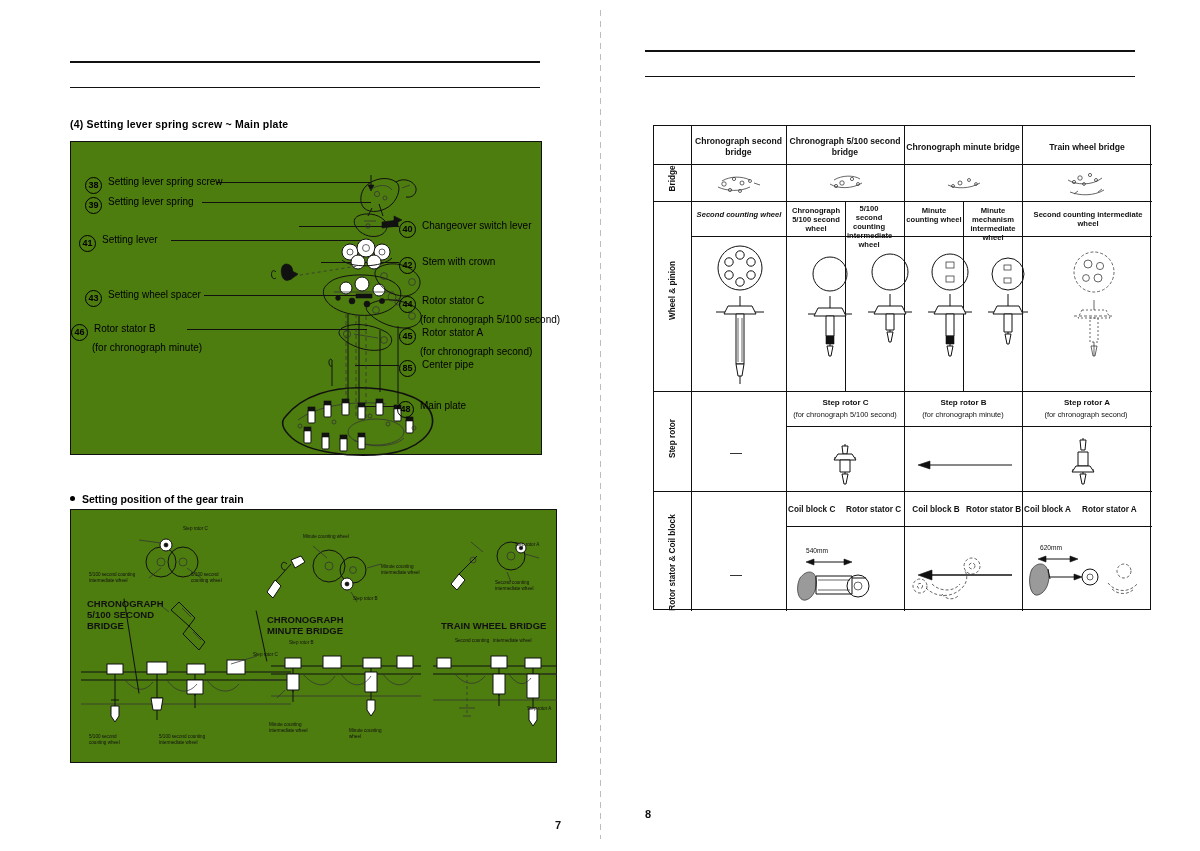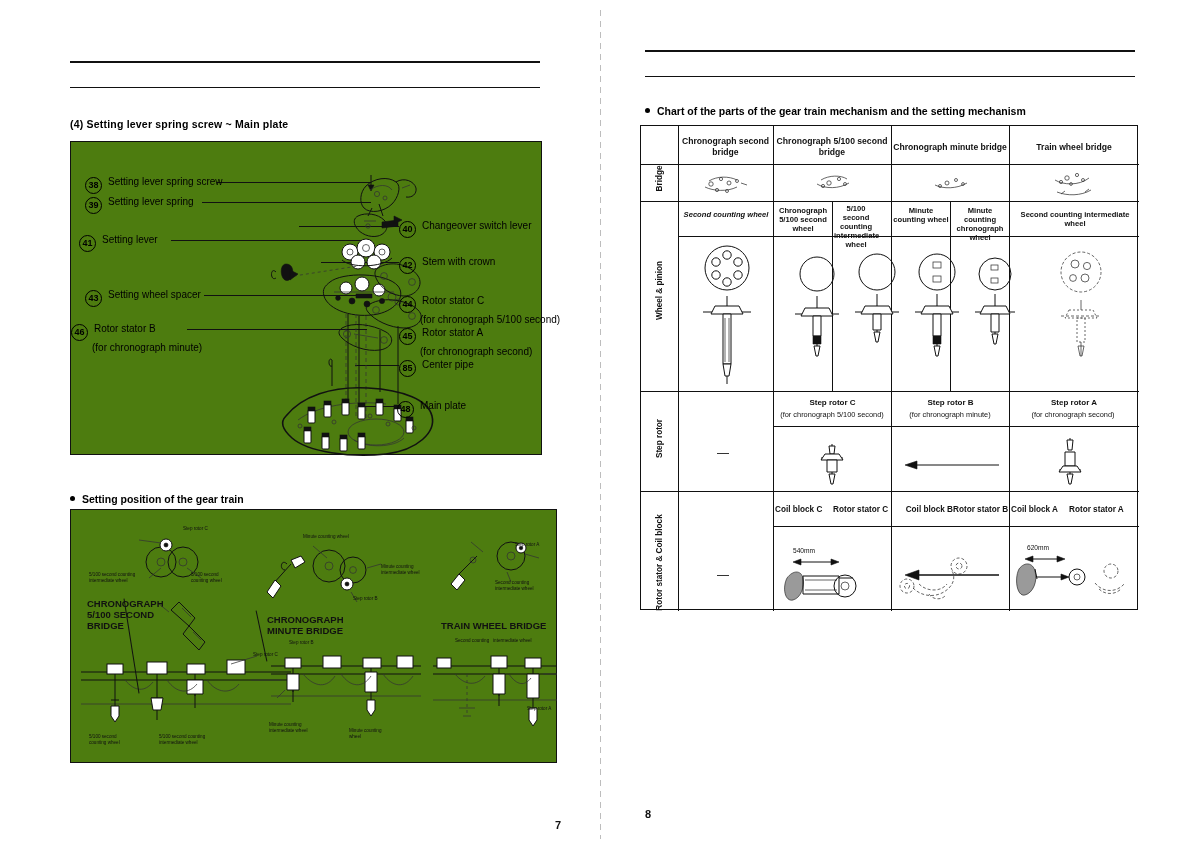--- a/index.html
+++ b/index.html
@@ -52,21 +52,21 @@
   .lnl{stroke:#333;fill:none;stroke-width:.75;}
   .fillk{fill:#111;stroke:#111;stroke-width:.6;}
   .fillw{fill:#fff;stroke:#111;stroke-width:1;}
   .fillg{fill:#9a9a9a;stroke:#111;stroke-width:.6;}
 
   
   .flab{position:absolute;font-size:4.6px;line-height:6px;color:#111;white-space:nowrap;}
   .fbig{position:absolute;font-size:9.5px;font-weight:bold;line-height:11px;color:#111;white-space:nowrap;}
 
   
-  .tbl{position:absolute;border:1.4px solid #111;box-sizing:border-box;background:#fff;}
+  .tbl{position:absolute;border:1.4px solid #111;box-sizing:border-box;background:#fff;margin-left:13px;}
   .tline-v{position:absolute;width:0;border-left:1.1px solid #111;}
   .tline-h{position:absolute;height:0;border-top:1.1px solid #111;}
   .thtxt{position:absolute;font-size:8.6px;font-weight:bold;text-align:center;
     line-height:11px;color:#111;}
   .thtxt.sm{font-size:7.6px;line-height:9px;}
   .vhead{position:absolute;font-size:8.2px;font-weight:bold;color:#111;
     transform-origin:center center;transform:rotate(-90deg);white-space:nowrap;
     text-align:center;}
   .dash{position:absolute;font-size:12px;color:#111;}
   .dimtxt{position:absolute;font-size:6.6px;color:#111;white-space:nowrap;}
@@ -423,23 +423,20 @@
   <div class="pagenum" style="left:555px;top:808px;">7</div>
 </div>
 
 <div class="gutter"></div>
 
 <div class="page page-right">
 
   <div class="rule" style="left:45px;top:50px;width:490px;"></div>
   <div class="rule thin" style="left:45px;top:76px;width:490px;"></div>
 
-  <div class="bullet-hd" style="left:45px;top:105px;">
-    <span class="dot"></span><span>Chart of the parts of the gear train mechanism and the setting mechanism</span>
-  </div>
 
   <div class="tbl" style="left:40px;top:125px;width:498px;height:485px;">
 
     <div class="tline-v" style="left:37px;top:0;height:485px;"></div>
     <div class="tline-v" style="left:132px;top:0;height:485px;"></div>
     <div class="tline-v" style="left:250px;top:0;height:485px;"></div>
     <div class="tline-v" style="left:368px;top:0;height:485px;"></div>
 
     <div class="tline-v" style="left:191px;top:75px;height:190px;"></div>
     <div class="tline-v" style="left:309px;top:75px;height:190px;"></div>
@@ -505,21 +502,21 @@
         <path d="M16,24 C26,28 40,28 50,22"></path>
         <path d="M20,26 L24,23"></path>
           <path d="M44,24 L48,21"></path>
       </g>
     </svg>
 
     <div class="thtxt sm" style="left:40px;top:84px;width:90px;font-style:italic;">Second counting wheel</div>
     <div class="thtxt sm" style="left:134px;top:80px;width:56px;">Chronograph 5/100 second wheel</div>
     <div class="thtxt sm" style="left:193px;top:78px;width:44px;">5/100 second counting intermediate wheel</div>
     <div class="thtxt sm" style="left:252px;top:80px;width:56px;">Minute counting wheel</div>
-    <div class="thtxt sm" style="left:311px;top:80px;width:56px;">Minute counting chronograph wheel</div>
+    <div class="thtxt sm" style="left:311px;top:80px;width:56px;">Minute mechanism intermediate wheel</div>
     <div class="thtxt sm" style="left:372px;top:84px;width:124px;">Second counting intermediate wheel</div>
 
     <svg class="dwg" style="left:58px;top:118px;" width="56" height="140">
       <circle class="ln" cx="28" cy="24" r="22"></circle>
       <g class="ln">
           <circle cx="28" cy="11" r="4.2"></circle>
           <circle cx="39" cy="18" r="4.2"></circle>
         <circle cx="39" cy="31" r="4.2"></circle>
           <circle cx="28" cy="38" r="4.2"></circle>
         <circle cx="17" cy="31" r="4.2"></circle>
@@ -628,21 +625,21 @@
       <path class="fillw" d="M10,16 L20,16 L20,30 L10,30 Z"></path>
       <path class="ln" d="M4,34 L26,34"></path>
       <path class="fillw" d="M8,30 L22,30 L26,36 L4,36 Z"></path>
       <path class="ln" d="M15,36 L15,46"></path>
       <path class="fillw" d="M12,38 L18,38 L16,48 L14,48 Z"></path>
     </svg>
 
     <div class="thtxt" style="left:134px;top:378px;width:60px;font-size:8.2px;text-align:left;">Coil block C</div>
     <div class="thtxt" style="left:192px;top:378px;width:62px;font-size:8.2px;text-align:left;">Rotor stator C</div>
 
-    <div class="thtxt" style="left:252px;top:378px;width:60px;font-size:8.2px;text-align:right;">Coil block B</div>
+    <div class="thtxt" style="left:252px;top:378px;width:60px;font-size:8.2px;text-align:center;">Coil block B</div>
     <div class="thtxt" style="left:312px;top:378px;width:62px;font-size:8.2px;text-align:left;">Rotor stator B</div>
 
     <div class="thtxt" style="left:370px;top:378px;width:60px;font-size:8.2px;text-align:left;">Coil block A</div>
     <div class="thtxt" style="left:428px;top:378px;width:66px;font-size:8.2px;text-align:left;">Rotor stator A</div>
 
     <div class="dash" style="left:76px;top:442px;">—</div>
 
     <div class="dimtxt" style="left:152px;top:421px;">540mm</div>
     <svg class="dwg" style="left:142px;top:430px;" width="96" height="56">
       <path class="ln" d="M14,6 L52,6"></path>

